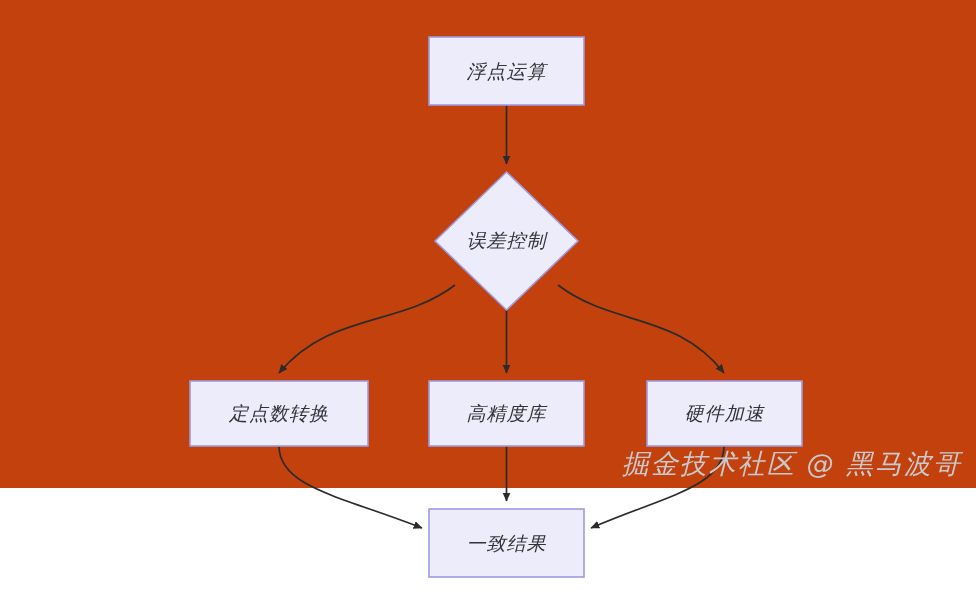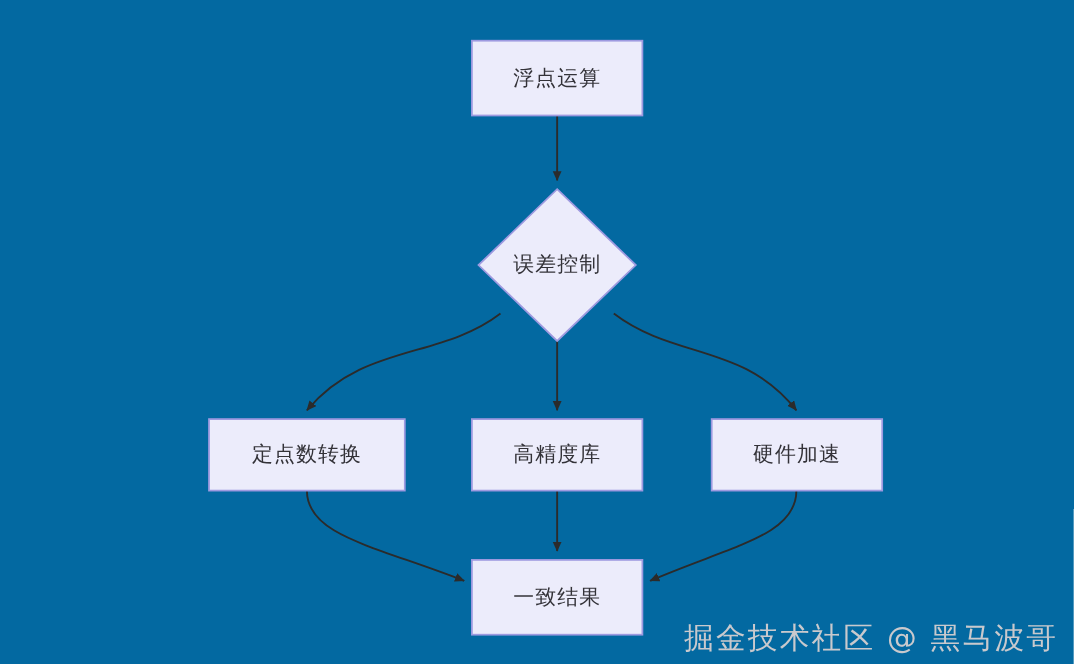--- a/index.html
+++ b/index.html
@@ -9,22 +9,23 @@
   }
   body {
     width: 976px;
     height: 604px;
     overflow: hidden;
     font-family: "DejaVu Sans", "Liberation Sans", sans-serif;
   }
   #flow-root {
     position: relative;
     width: 976px;
-    height: 604px;
-    background: #0369a1;
+    height: 488px;
+    background: #c2410c;
+    font-style: italic;
   }
   svg#flowchart {
     position: absolute;
     top: 0;
     left: 0;
     width: 976px;
     height: 604px;
     display: block;
   }
   .node-shape {

